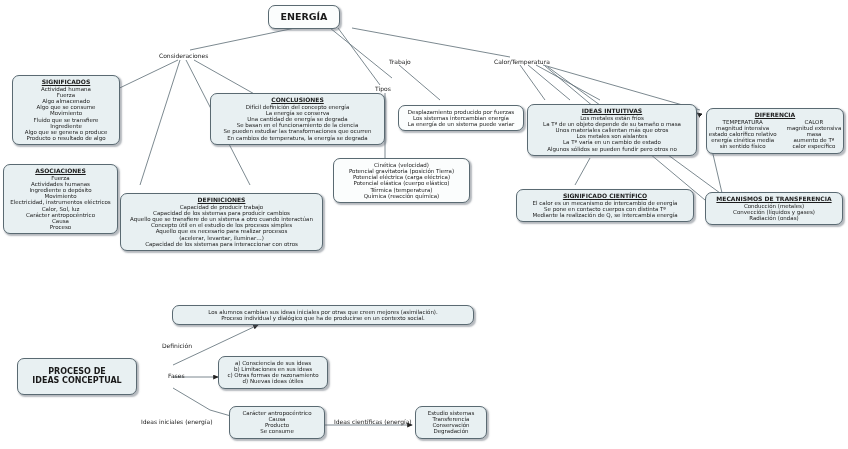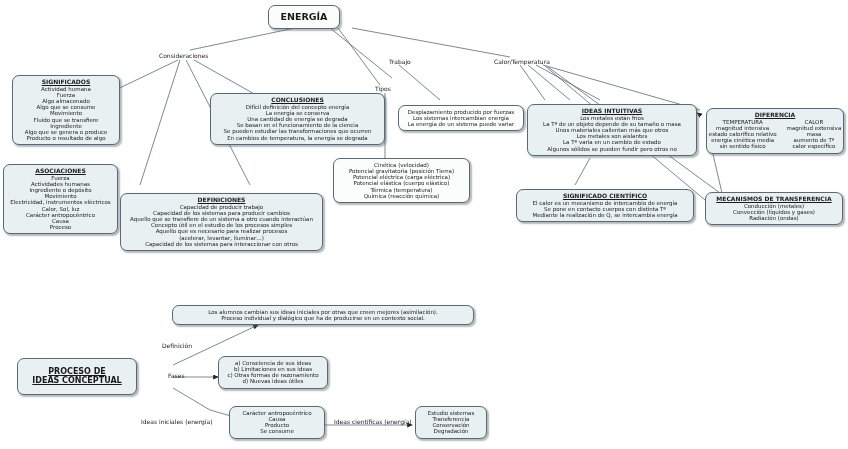--- a/index.html
+++ b/index.html
@@ -188,21 +188,21 @@
     <span class="ln">Conducción (metales)</span>
     <span class="ln">Convección (líquidos y gases)</span>
     <span class="ln">Radiación (ondas)</span>
   </div>
 
   <div class="node f55" style="left:172px;top:305px;width:302px;">
     <span class="ln">Los alumnos cambian sus ideas iniciales por otras que creen mejores (asimilación).</span>
     <span class="ln">Proceso individual y dialógico que ha de producirse en un contexto social.</span>
   </div>
 
-  <div class="node f8 bold" style="left:17px;top:358px;width:120px;height:37px;display:flex;flex-direction:column;align-items:center;justify-content:center;text-decoration:underline;">
+  <div class="node f8 bold" style="left:17px;top:358px;width:120px;height:37px;display:flex;flex-direction:column;align-items:center;justify-content:center;">
     <span class="ln">PROCESO DE</span>
     <span class="ln">IDEAS CONCEPTUAL</span>
   </div>
 
   <div class="node f55" style="left:218px;top:356px;width:110px;text-align:center;">
     <span class="ln">a) Consciencia de sus ideas</span>
     <span class="ln">b) Limitaciones en sus ideas</span>
     <span class="ln">c) Otras formas de razonamiento</span>
     <span class="ln">d) Nuevas ideas útiles</span>
   </div>

